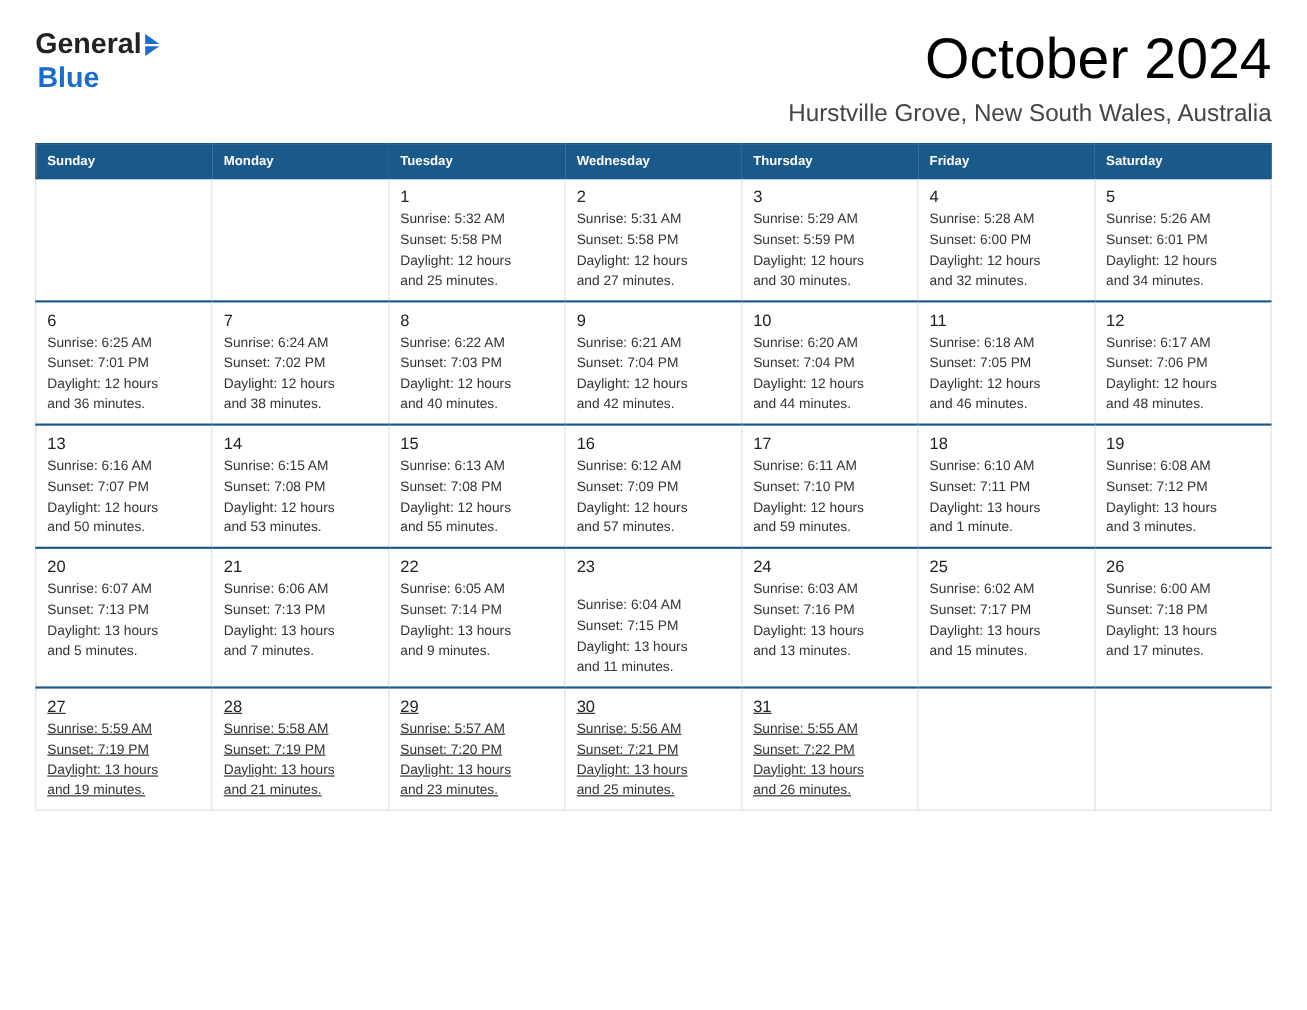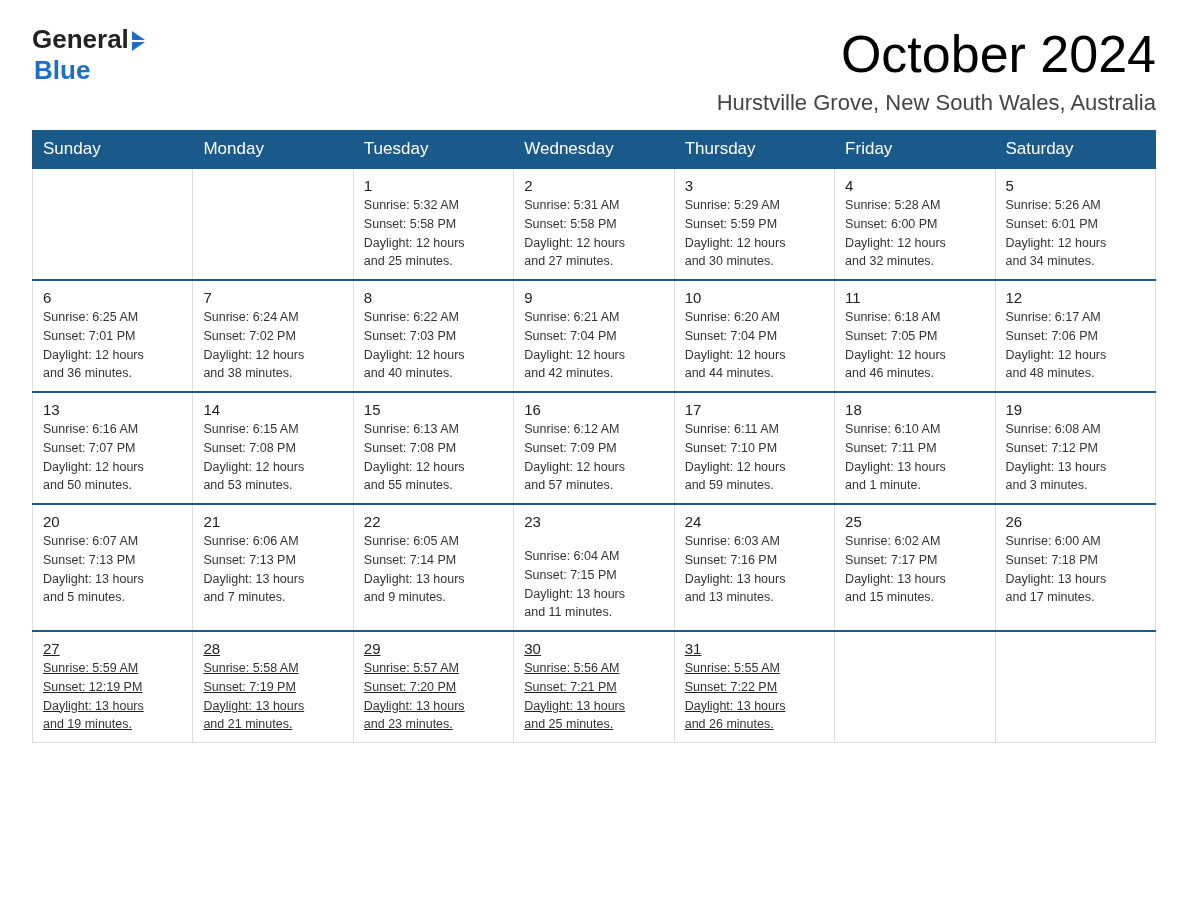--- a/index.html
+++ b/index.html
@@ -44,22 +44,22 @@
       color: #444;
       margin-bottom: 14px;
     }
     .calendar-table {
       width: 100%;
       border-collapse: collapse;
     }
     .calendar-table th {
       background-color: #1a5a8a;
       color: #fff;
-      font-size: 17px;
-      font-weight: normal;
+      font-size: 12px;
+      font-weight: bold;
       padding: 8px 10px;
       text-align: left;
       border: 1px solid #1a5a8a;
     }
     .calendar-table td {
       vertical-align: top;
       padding: 8px 10px;
       border: 1px solid #ccc;
       font-size: 13px;
       color: #222;
@@ -314,21 +314,21 @@
           <div class="day-info" style="white-space: pre-line;">Sunrise: 6:00 AM
 Sunset: 7:18 PM
 Daylight: 13 hours
 and 17 minutes.</div>
         </td>
       </tr>
       <tr>
         <td>
           <span class="day-number">27</span>
           <div class="day-info" style="white-space: pre-line;">Sunrise: 5:59 AM
-Sunset: 12:19 PM
+Sunset: 7:19 PM
 Daylight: 13 hours
 and 19 minutes.</div>
         </td>
         <td>
           <span class="day-number">28</span>
           <div class="day-info" style="white-space: pre-line;">Sunrise: 5:58 AM
 Sunset: 7:19 PM
 Daylight: 13 hours
 and 21 minutes.</div>
         </td>

